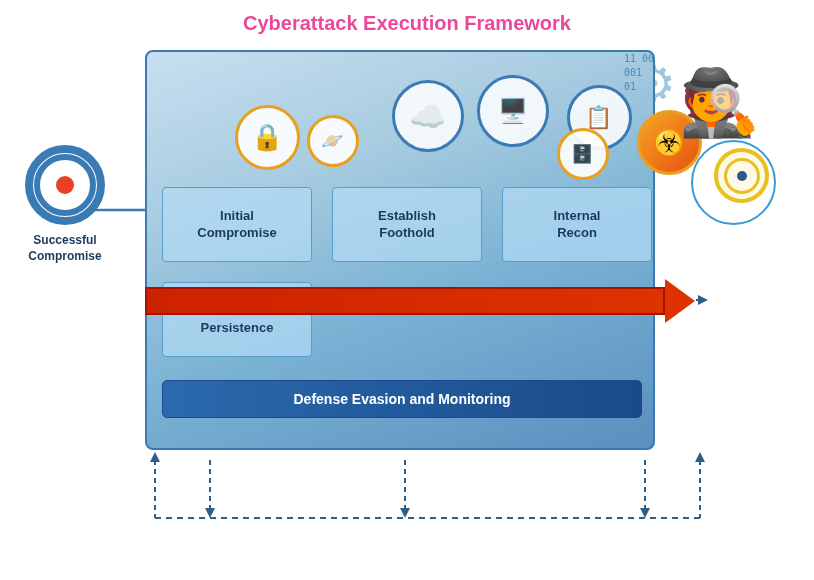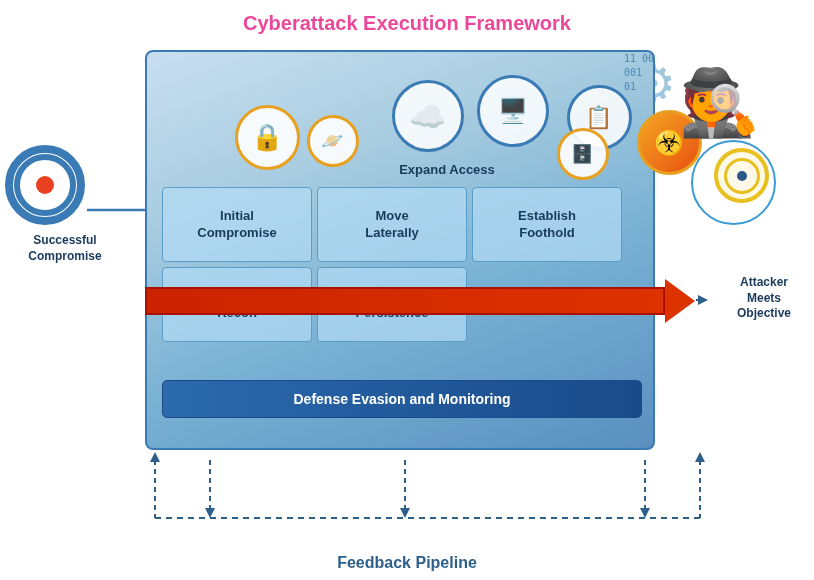--- a/index.html
+++ b/index.html
@@ -73,21 +73,21 @@
 
     
     .grid-container {
       position: absolute;
       top: 135px;
       left: 15px;
       width: 480px;
       display: grid;
       grid-template-columns: 150px 150px 150px;
       grid-template-rows: 75px 75px;
-      gap: 5px;
+      gap: 20px;
     }
 
     .grid-cell {
       background: rgba(180, 220, 245, 0.7);
       border: 1.5px solid #5a9dc8;
       border-radius: 4px;
       display: flex;
       align-items: center;
       justify-content: center;
       text-align: center;
@@ -144,20 +144,21 @@
     }
 
     
     .left-target {
       position: absolute;
       left: 5px;
       top: 120px;
       width: 120px;
       display: flex;
       flex-direction: column;
+      align-items: center;
       z-index: 3;
     }
 
     .target-circle {
       width: 80px;
       height: 80px;
       border-radius: 50%;
       border: 8px solid #3a7ab5;
       background: transparent;
       display: flex;
@@ -394,25 +395,23 @@
       <div style="position:absolute; left:330px; top:68px;">
         <div class="circ circ-sm border-orange" style="font-size:18px;">🗄️</div>
       </div>
 
       <div style="position:absolute; left:410px; top:50px;">
         <div class="circ circ-md" style="border:3px solid #e8a020; background: linear-gradient(135deg, #f5a623, #e85010); font-size:24px;">☣️</div>
       </div>
     </div>
 
 
-    <div class="expand-label">Expand Access</div>
 
     <div class="grid-container">
       <div class="grid-cell">Initial<br>Compromise</div>
-      <div class="grid-cell">Move<br>Laterally</div>
       <div class="grid-cell">Establish<br>Foothold</div>
       <div class="grid-cell">Internal<br>Recon</div>
       <div class="grid-cell">Maintain<br>Persistence</div>
     </div>
 
     <div class="defense-bar">Defense Evasion and Monitoring</div>
 
   </div>
 
   <div class="red-arrow">
@@ -427,17 +426,15 @@
   <div class="gear-shape">⚙</div>
 
   <div class="attacker-figure">
     <div style="text-align:center; font-size:65px; line-height:1; margin-top:10px; filter: hue-rotate(330deg) saturate(2);">🕵️</div>
   </div>
 
   <div class="small-gold-target"></div>
 
   <div style="position:absolute; right:38px; top:140px; width:85px; height:85px; border-radius:50%; border:2px solid #3a9ad4; z-index:4; pointer-events:none;"></div>
 
-  <div class="right-label">Attacker<br>Meets<br>Objective</div>
-
-  <div class="feedback-label">Feedback Pipeline</div>
+
 
 </div>
 
 </body></html>

